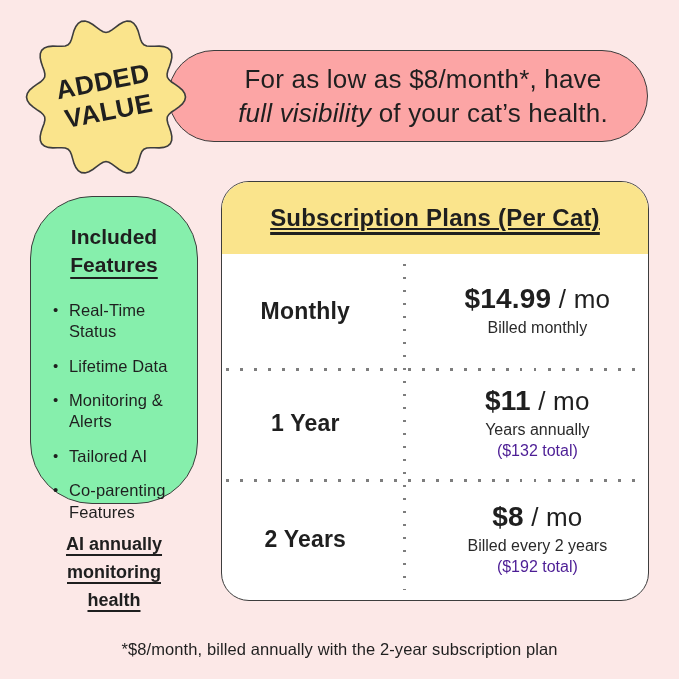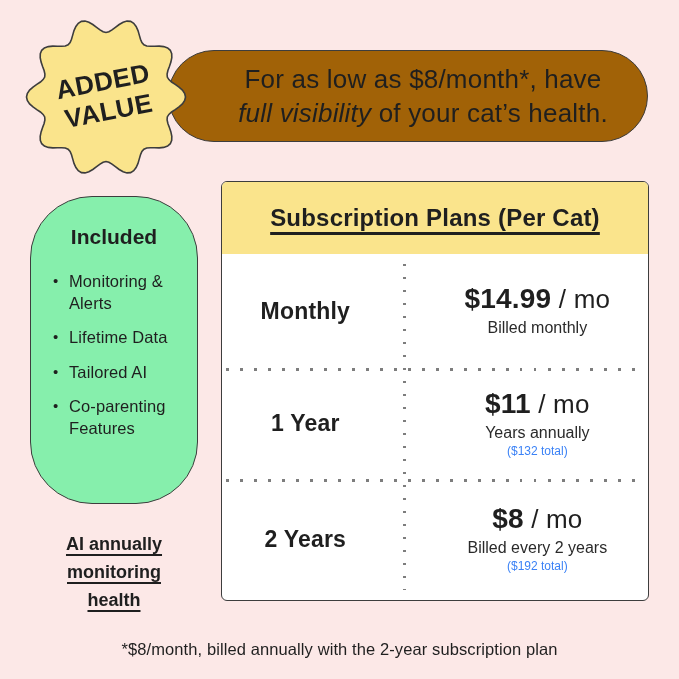--- a/index.html
+++ b/index.html
@@ -6,21 +6,21 @@
   body{
     width:679px;height:679px;position:relative;overflow:hidden;
     background:#FCE8E7;
     font-family:"Liberation Sans", sans-serif;
     color:#1F1F1F;
     -webkit-font-smoothing:antialiased;
   }
   
   .header-pill{
     position:absolute;left:168px;top:50px;width:480px;height:92px;
-    background:#a16207;border:1.5px solid #3D3D3D;border-radius:46px;
+    background:#fca5a5;border:1.5px solid #3D3D3D;border-radius:46px;
     display:flex;flex-direction:column;align-items:center;justify-content:center;
     text-align:center;font-size:26px;line-height:1.32;letter-spacing:.2px;
     padding-left:30px;box-sizing:border-box;
   }
   .header-pill .it{font-style:italic;}
   
   .badge-wrap{position:absolute;left:24px;top:15px;width:164px;height:164px;}
   .badge-wrap svg{position:absolute;left:0;top:0;}
   .badge-text{
     position:absolute;left:0;top:0;width:164px;height:164px;
@@ -51,22 +51,22 @@
   
   .ai-note{
     position:absolute;left:30px;top:531px;width:168px;text-align:center;
     font-size:18px;font-weight:600;line-height:1.55;
   }
   .ai-note span{display:block;}
   .ai-note .und{text-decoration:underline;text-decoration-thickness:1.5px;text-underline-offset:4px;}
   
   .plans-box{
     position:absolute;left:221px;top:181px;width:428px;height:420px;
-    background:#FFFFFF;border:1.5px solid #3D3D3D;border-radius:6px;
-    overflow:hidden;box-sizing:border-box;
+    background:#FFFFFF;border:1.5px solid #3D3D3D;border-radius:28px;
+    overflow:hidden;box-sizing:border-box;text-decoration:underline;
   }
   .plans-header{
     height:72px;background:#FAE48C;
     display:flex;align-items:center;justify-content:center;
     font-weight:700;font-size:24px;letter-spacing:.2px;
   }
   .plans-header .und{text-decoration:underline;text-decoration-thickness:2.5px;text-underline-offset:6px;}
   .plans-body{position:relative;height:345px;}
   .v-dots{
     position:absolute;left:181px;top:10px;width:2.5px;height:326px;
@@ -86,21 +86,21 @@
     width:182px;display:flex;align-items:center;justify-content:center;
     font-weight:700;font-size:23px;letter-spacing:.2px;
   }
   .plan-price-cell{
     width:246px;display:flex;flex-direction:column;align-items:center;justify-content:center;
     text-align:center;
   }
   .price-line{font-size:28px;font-weight:700;letter-spacing:.2px;}
   .price-line .per{font-weight:400;font-size:26px;}
   .billed-line{font-size:16px;font-weight:400;margin-top:3px;line-height:1.3;color:#2A2A2A;}
-  .total-line{font-size:12px;font-weight:400;line-height:1.3;color:#3b82f6;}
+  .total-line{font-size:16px;font-weight:400;line-height:1.3;color:#4c1d95;}
   
   .footnote{
     position:absolute;left:0;top:640px;width:679px;text-align:center;
     font-size:16.5px;font-weight:500;letter-spacing:.1px;
   }
 </style>
 </head>
 <body>
 
 <div class="header-pill">
@@ -114,24 +114,26 @@
   </svg>
   <div class="badge-text">
     <span>ADDED</span>
     <span>VALUE</span>
   </div>
 </div>
 
 <div class="features-box">
   <div class="features-title">
     <span>Included</span><br>
+    <span class="und">Features</span>
   </div>
   <ul class="features-list">
+    <li>Real-Time Status</li>
+    <li>Lifetime Data</li>
     <li>Monitoring &amp; Alerts</li>
-    <li>Lifetime Data</li>
     <li>Tailored AI</li>
     <li>Co-parenting Features</li>
   </ul>
 </div>
 
 <div class="ai-note">
   <span class="und">AI annually</span>
   <span class="und">monitoring</span>
   <span class="und">health</span>
 </div>

